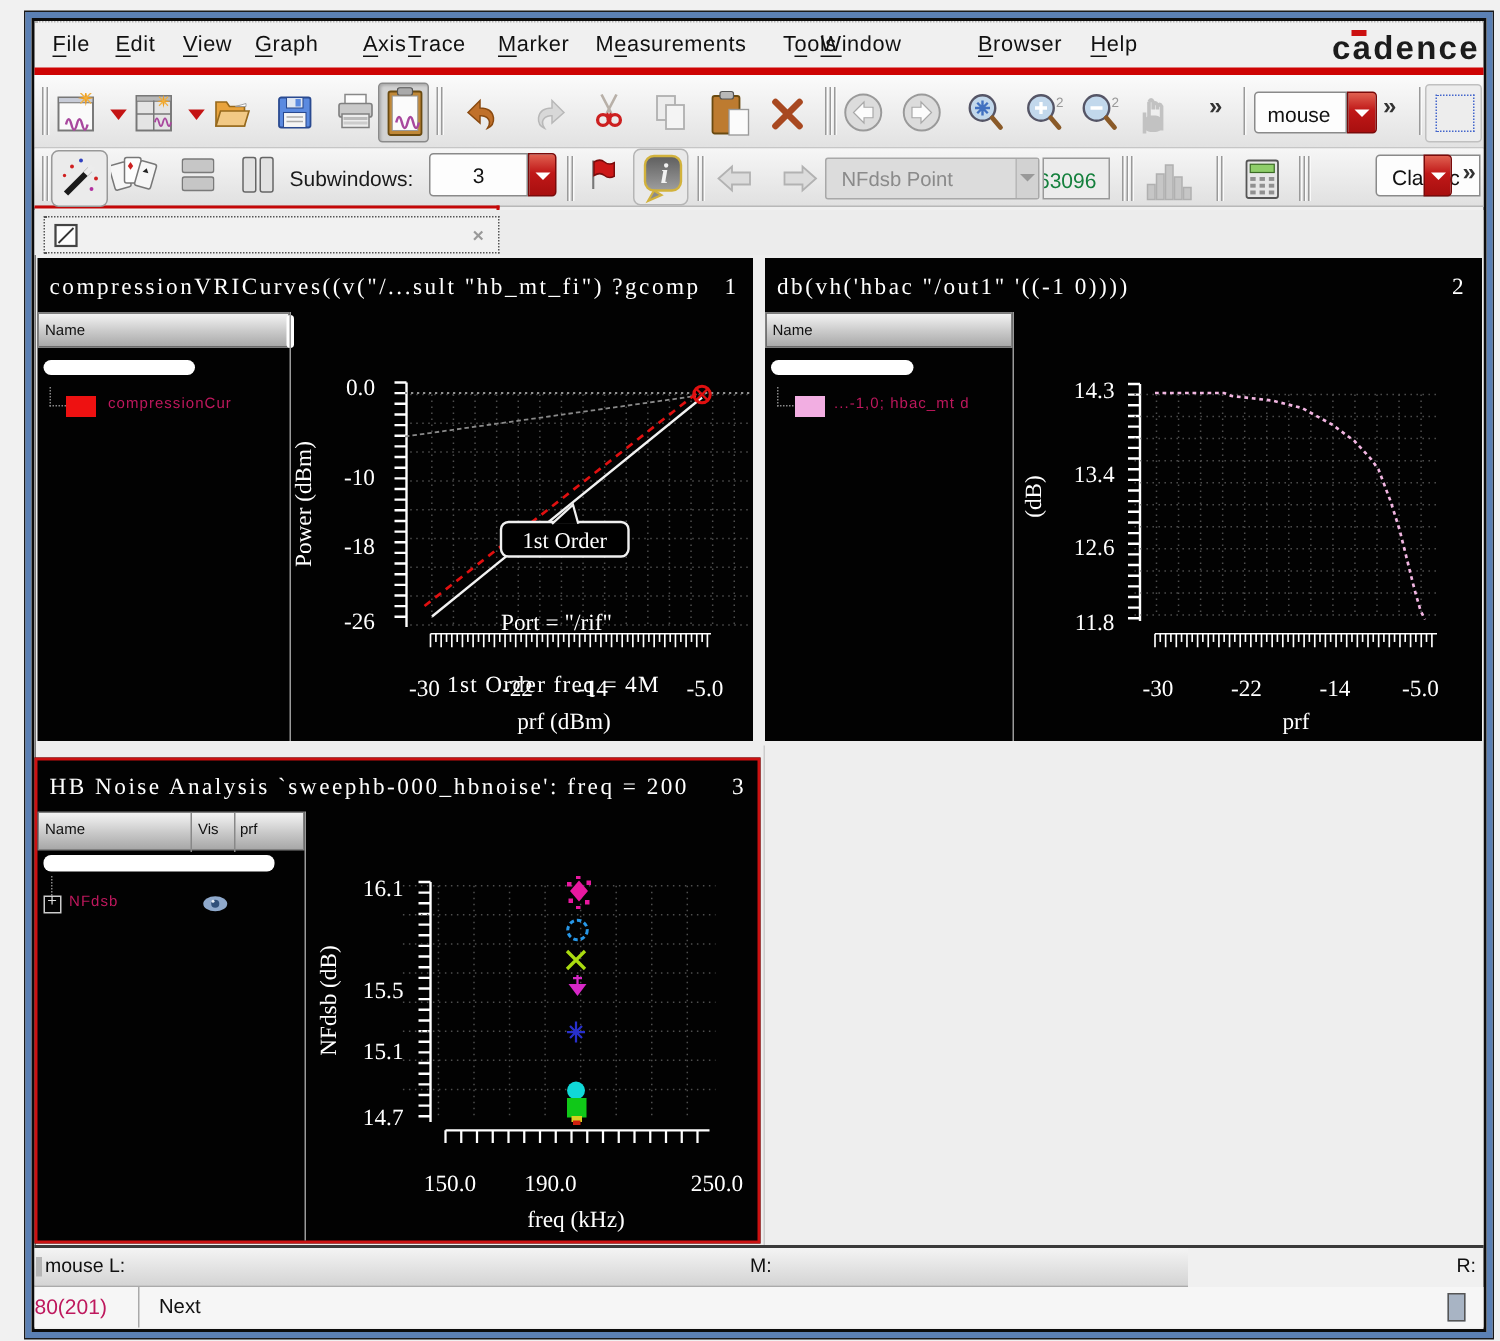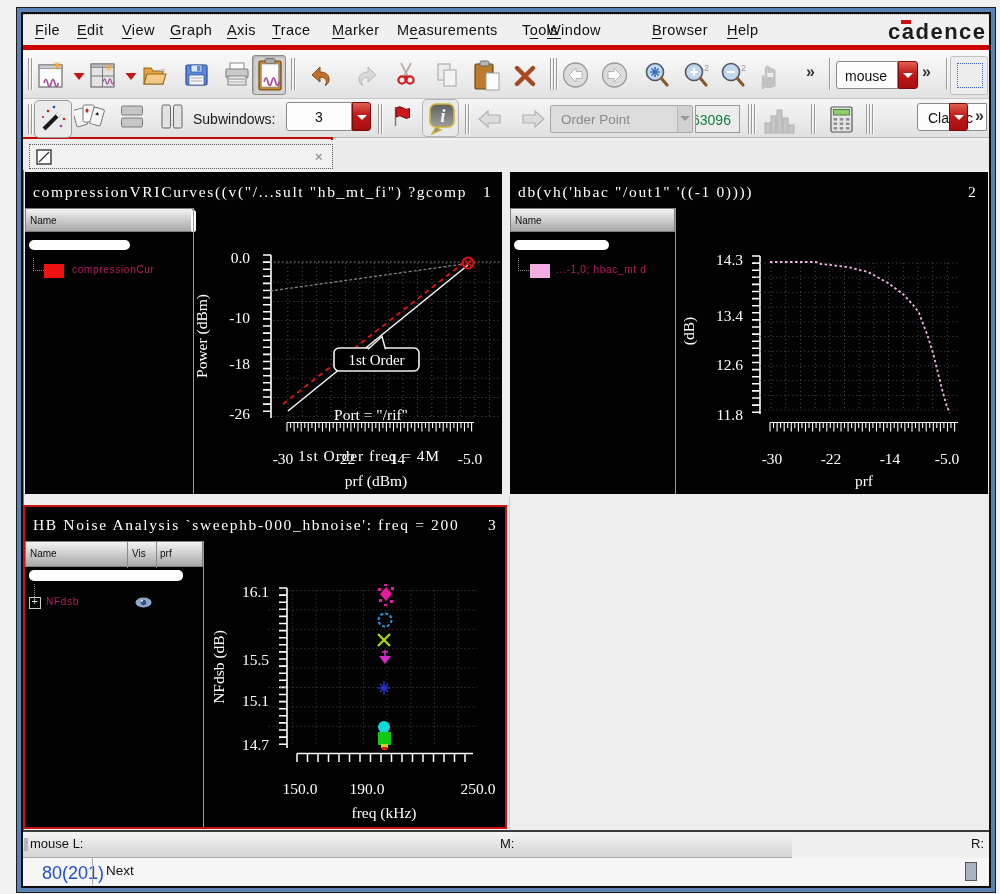--- a/index.html
+++ b/index.html
@@ -23,21 +23,21 @@
     <div class="abs" style="inset:0;border:4px solid #5b80b4">
       <div class="abs" style="inset:0;border:2px solid #0c0c0c;background:#f0f0f0"></div>
     </div>
   </div>
 
 <div class="abs" style="left:23px;top:14px;width:966px;height:1px;border-top:1px dotted #b5b5b5"></div>
 <span class="mi" style="left:35px"><u>F</u>ile</span>
 <span class="mi" style="left:77px"><u>E</u>dit</span>
 <span class="mi" style="left:122px"><u>V</u>iew</span>
 <span class="mi" style="left:170px"><u>G</u>raph</span>
-<span class="mi" style="left:227px"><u>A</u>xis</span>
+<span class="mi" style="left:242px"><u>A</u>xis</span>
 <span class="mi" style="left:272px"><u>T</u>race</span>
 <span class="mi" style="left:332px"><u>M</u>arker</span>
 <span class="mi" style="left:397px">M<u>e</u>asurements</span>
 <span class="mi" style="left:522px">T<u>o</u>ols</span>
 <span class="mi" style="left:547px"><u>W</u>indow</span>
 <span class="mi" style="left:652px"><u>B</u>rowser</span>
 <span class="mi" style="left:727px"><u>H</u>elp</span>
 <span style="position:absolute;left:888px;top:19px;font-size:22px;font-weight:bold;color:#1c1c1c;letter-spacing:1.5px">cadence</span>
 <div class="abs" style="left:901px;top:20px;width:10px;height:3.5px;background:#cc1111"></div>
 <div class="abs" style="left:23px;top:45px;width:966px;height:5px;background:#ce0404"></div>
@@ -60,21 +60,21 @@
 <div class="abs" style="left:23px;top:170px;width:966px;height:660px;background:#eeeeee;border-left:1px solid #777"></div>
 
 <div class="abs" style="left:23px;top:830px;width:966px;height:2px;background:#3a3a3a"></div>
 <div class="abs" style="left:23px;top:832px;width:769px;height:26px;background:linear-gradient(#f4f4f4,#d4d4d4);border-bottom:1px solid #aaa">
   <span style="position:absolute;left:1px;top:6px;width:4px;height:13px;border-left:2px solid #b5b5b5;border-right:2px solid #b5b5b5"></span>
   <span style="position:absolute;left:7px;top:4px;font-size:13px;color:#111">mouse L:</span>
   <span style="position:absolute;left:477px;top:4px;font-size:13px;color:#111">M:</span>
   <span style="position:absolute;left:948px;top:4px;font-size:13px;color:#111">R:</span>
 </div>
 <div class="abs" style="left:23px;top:858px;width:966px;height:27px;background:#f6f6f6">
-  <span style="position:absolute;left:19px;top:5px;font-size:18px;color:#1d4ed8">80(201)</span>
+  <span style="position:absolute;left:0;top:5px;font-size:14px;color:#be185d">80(201)</span>
   <span style="position:absolute;left:69px;top:0;width:1px;height:27px;background:#aaa"></span>
   <span style="position:absolute;left:83px;top:5px;font-size:13.5px;color:#111">Next</span>
   <span style="position:absolute;left:942px;top:4px;width:12px;height:19px;background:#a8b4c4;border:1px solid #555"></span>
 </div>
 
 <div class="abs" style="left:25px;top:172px;width:477px;height:322px;background:#020202"></div>
 <div class="wtitle" style="left:33px;top:183px">compressionVRICurves((v("/...sult "hb_mt_fi") ?gcomp</div>
 <div class="wtitle" style="left:483px;top:183px">1</div>
 <div class="hdr" style="left:25px;top:208px;width:168px;height:24px">
     <span style="left:4px">Name</span>
@@ -308,21 +308,21 @@
     <path d="M10,26 l-4,7 9,-4 z" fill="#8a8a8a" stroke="#d2b23c" stroke-width="1.4"></path>
   </svg>
 <div style="position:absolute;left:465px;top:104px;width:1px;height:30px;background:#9a9a9a;box-shadow:1px 0 0 #fafafa"></div>
 <div style="position:absolute;left:468px;top:104px;width:1px;height:30px;background:#9a9a9a;box-shadow:1px 0 0 #fafafa"></div>
 <svg class="ic" style="left:475px;top:106px" width="30" height="27" viewBox="0 0 30 27">
     <path d="M4,13 L13,5 L13,9 L25,9 L25,17 L13,17 L13,21 Z" fill="#dcdcdc" stroke="#b2b2b2" stroke-width="1.2"></path>
   </svg>
 <svg class="ic" style="left:518px;top:106px" width="30" height="27" viewBox="0 0 30 27">
     <path d="M26,13 L17,5 L17,9 L5,9 L5,17 L17,17 L17,21 Z" fill="#dcdcdc" stroke="#b2b2b2" stroke-width="1.2"></path>
   </svg>
-<div style="position:absolute;left:550px;top:105px;width:143px;height:28px;background:#dcdcdc;border:1px solid #a8a8a8;border-radius:2px;color:#8a8a8a;font-size:13.5px;line-height:28px;padding-left:10px">Order Point</div>
+<div style="position:absolute;left:550px;top:105px;width:143px;height:28px;background:#dcdcdc;border:1px solid #a8a8a8;border-radius:2px;color:#8a8a8a;font-size:13.5px;line-height:28px;padding-left:10px">NFdsb Point</div>
 <div style="position:absolute;left:677px;top:106px;width:15px;height:26px;background:#d2d2d2;border-left:1px solid #b8b8b8">
     <span style="position:absolute;left:2px;top:10px;width:0;height:0;border:5px solid transparent;border-top-color:#999"></span>
   </div>
 <div style="position:absolute;left:695px;top:105px;width:45px;height:28px;background:#ececec;border:1px solid #999;overflow:hidden;color:#15803d;font-size:14px;line-height:28px"><span style="margin-left:-4px">63096</span></div>
 <div style="position:absolute;left:748px;top:104px;width:1px;height:30px;background:#9a9a9a;box-shadow:1px 0 0 #fafafa"></div>
 <div style="position:absolute;left:751px;top:104px;width:1px;height:30px;background:#9a9a9a;box-shadow:1px 0 0 #fafafa"></div>
 <div style="position:absolute;left:754px;top:104px;width:1px;height:30px;background:#9a9a9a;box-shadow:1px 0 0 #fafafa"></div>
 <svg class="ic" style="left:762px;top:106px" width="38" height="30" viewBox="0 0 38 30">
     <g fill="#c6c6c6" stroke="#b0b0b0">
       <rect x="3" y="17" width="5" height="10"></rect>

